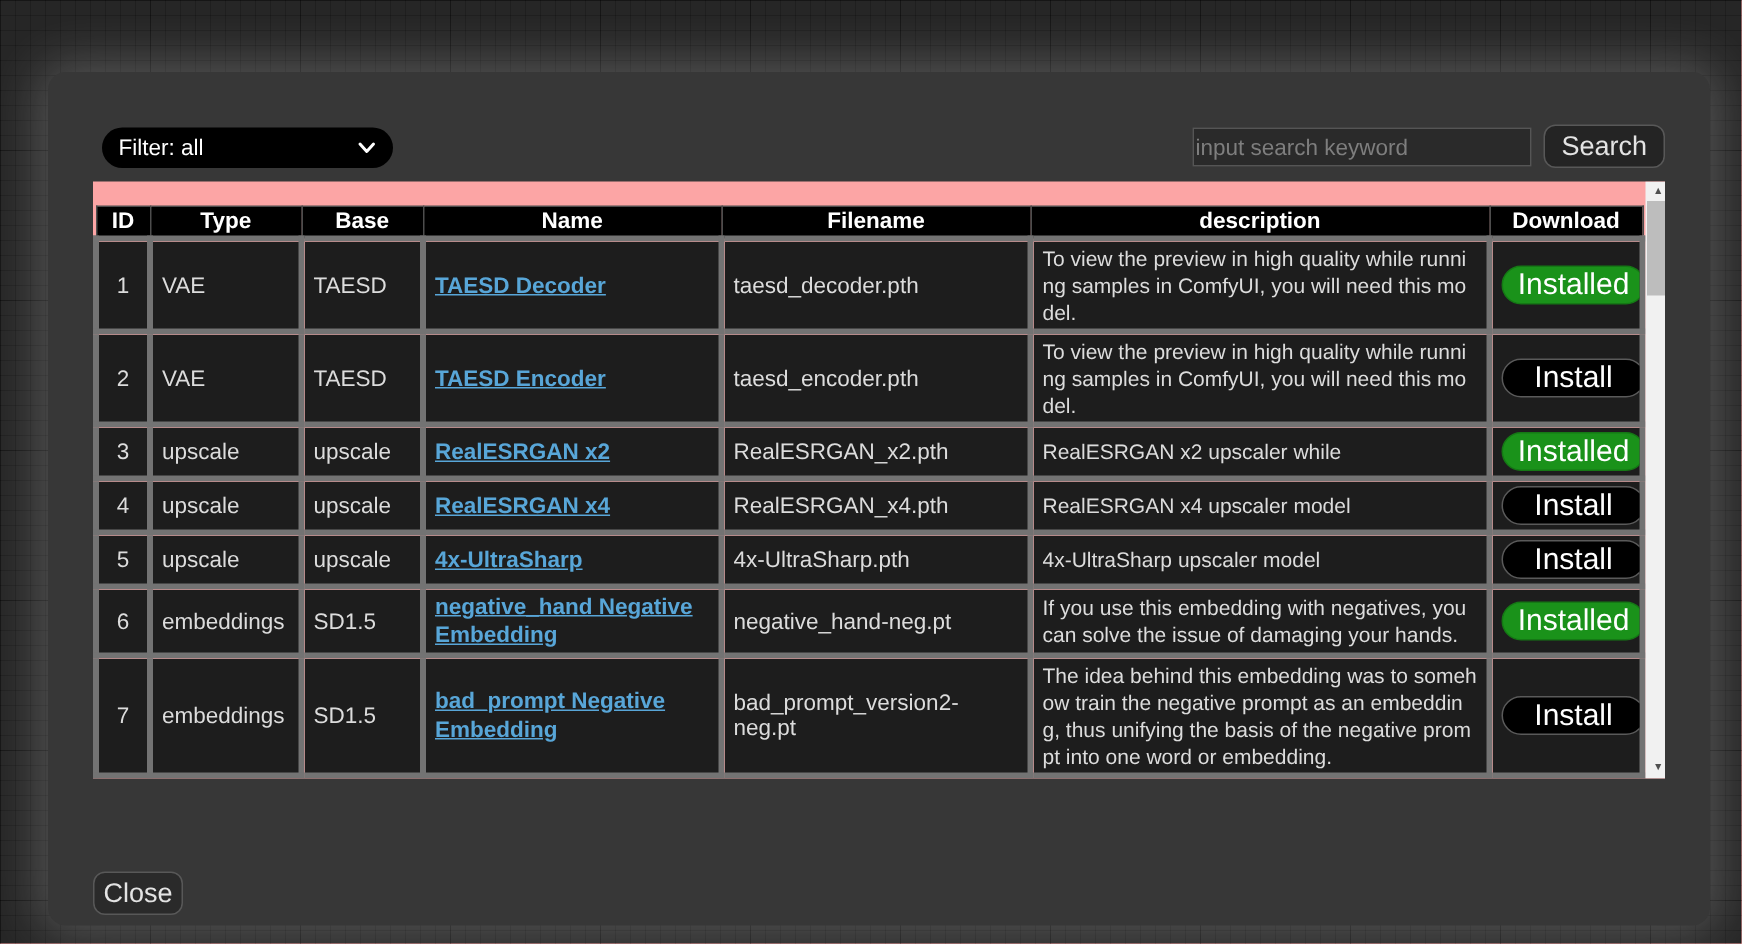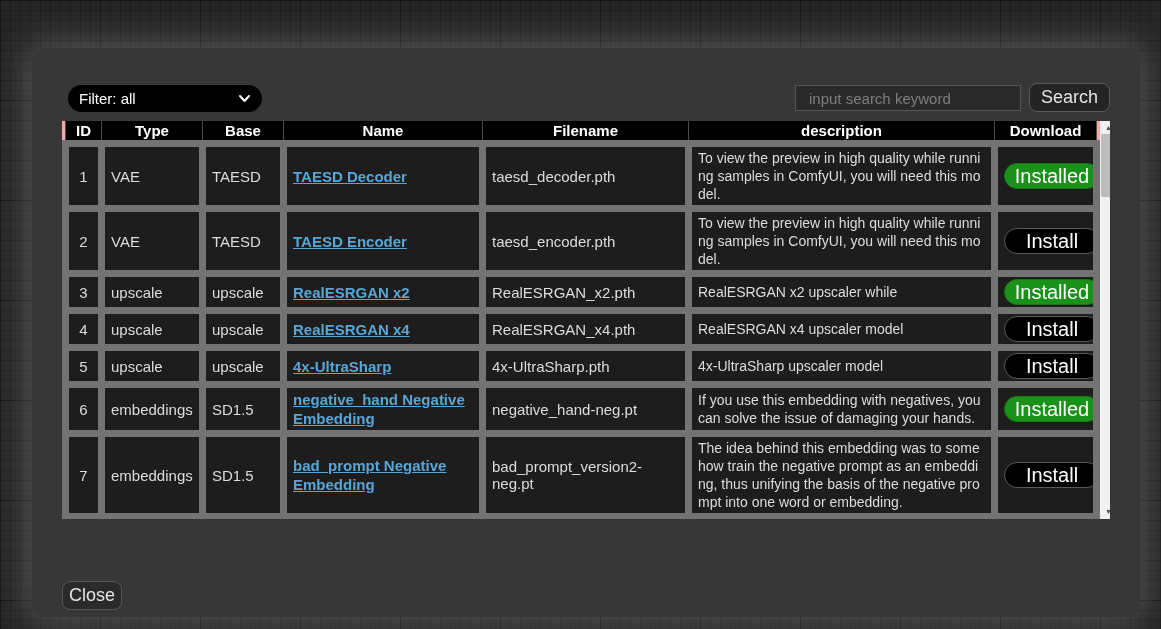--- a/index.html
+++ b/index.html
@@ -26,46 +26,46 @@
     position: absolute; left: 36px; top: 37px;
     width: 194px; height: 27px;
     background: #000; color: #fff; border-radius: 14px;
     display: flex; align-items: center; justify-content: space-between;
     padding: 0 11px; font-size: 15px; cursor: pointer;
   }
   .search-input {
     position: absolute; left: 763px; top: 37px;
     width: 226px; height: 26px;
     background: #2a2a2a; border: 1px solid #555; border-radius: 0;
-    color: #ddd; font-size: 15px; padding: 0 13px;
+    color: #ddd; font-size: 15px; padding: 0 1px;
     font-family: "Liberation Sans", sans-serif;
   }
   .search-input::placeholder { color: #7e7e7e; }
   .search-btn {
     position: absolute; left: 997px; top: 35px;
     height: 29px; padding: 0 11px; font-size: 18px;
     background: #242424; border: 1px solid #585858; border-radius: 8px;
     color: #e3e3e3; cursor: pointer;
     font-family: "Liberation Sans", sans-serif;
     text-align: center;
   }
   
   .table-wrap {
     position: absolute; left: 30px; top: 73px;
     width: 1048px; height: 398px;
-    overflow: hidden; display: flex; align-items: center;
+    overflow: hidden; display: flex; align-items: flex-end;
     background: #fca5a5;
   }
   table { width: 1031px; border-collapse: collapse; table-layout: fixed; }
   th {
     background: #000; color: #fff; font-size: 15px; font-weight: bold;
     border: 1px solid #4d4d4d; padding: 1px 3px; height: 21px;
   }
   td {
-    background: #1d1d1d; border: 7px solid #737373;
+    background: #1d1d1d; border: 4px solid #737373;
     color: #dcdcdc; font-size: 15px; padding: 2px 6px;
     vertical-align: middle; overflow: hidden; margin-top: 28px;
   }
   tbody tr { height: 36px; }
   .c-id { text-align: center; }
   .c-desc { font-size: 14px; line-height: 18px; word-break: break-all; padding: 2px 6px; }
   .c-dl { text-align: center; }
   .c-name { font-weight: bold; line-height: 19px; }
   .model-link { color: #58a6d8; text-decoration: underline; cursor: pointer; }
   .row-clipped td { vertical-align: top; }

